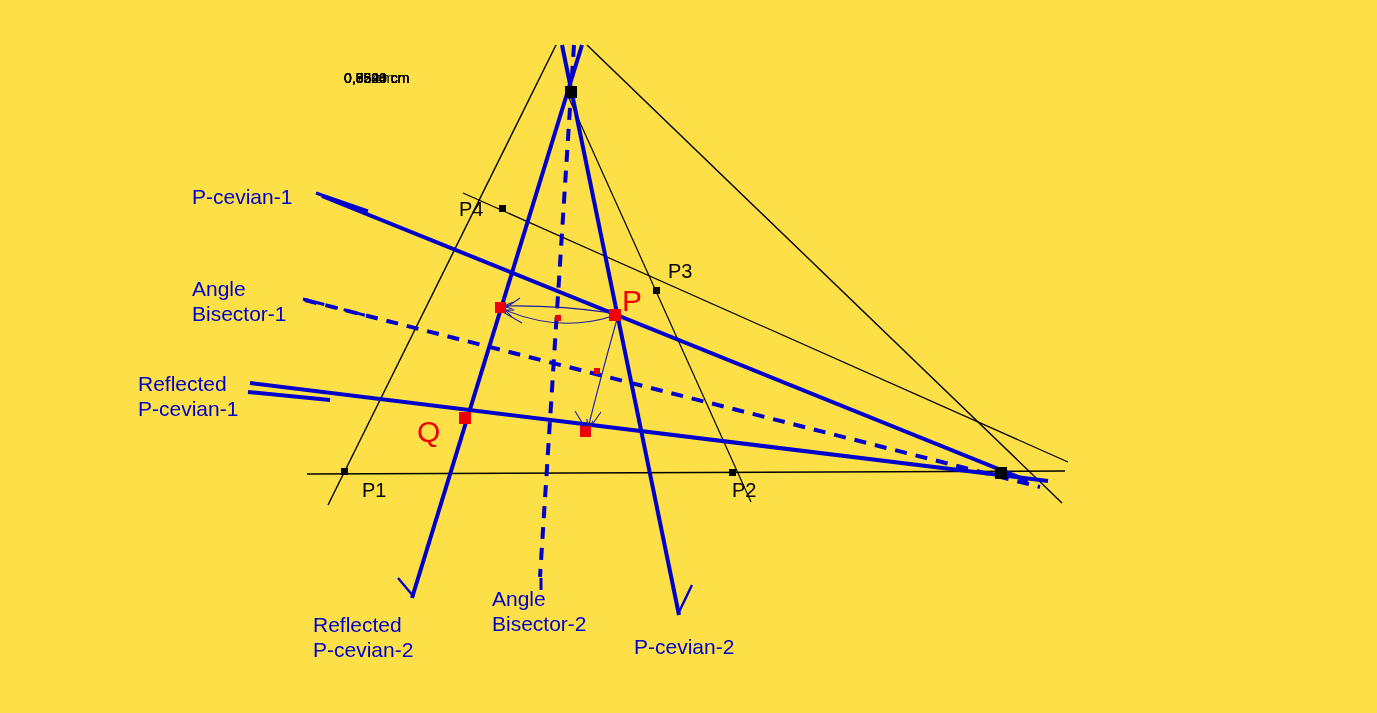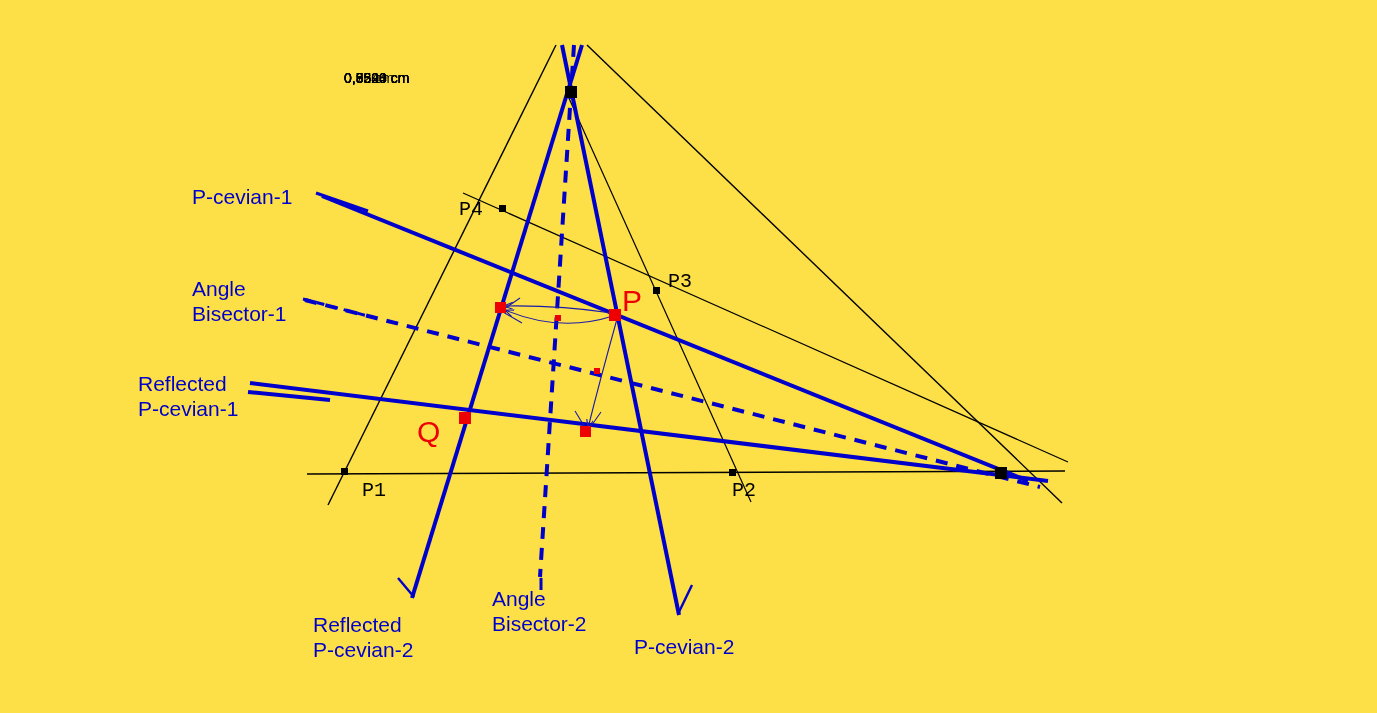--- a/index.html
+++ b/index.html
@@ -5,21 +5,21 @@
 <style>
   html,body{margin:0;padding:0;background:#ffffff;}
   body{width:1377px;height:713px;overflow:hidden;
        font-family:"Liberation Sans",sans-serif;}
   #stage{position:relative;width:1377px;height:713px;background:#fde047;}
   svg#canvas{position:absolute;left:0;top:0;width:1377px;height:713px;}
 
   .lbl{position:absolute;white-space:pre;line-height:1.18;}
   .blue-lbl{color:#0000cc;font-size:21px;}
   .red-lbl{color:#ee0000;font-size:30px;font-weight:400;}
-  .pt-lbl{color:#000000;font-size:20px;font-family:Liberation Mono, monospace;}
+  .pt-lbl{color:#000000;font-size:20px;}
   .meas{color:#000000;font-size:14px;white-space:nowrap;}
   .meas-stack{position:absolute;left:344px;top:70px;height:17px;}
   .meas-stack span{position:absolute;left:0;top:0;}
 </style>
 </head>
 <body>
 
 <div id="stage">
 
   <svg id="canvas" viewBox="0 0 1377 713">
@@ -111,16 +111,16 @@
   <div class="lbl blue-lbl" style="left:492px;top:587px;">Angle
 Bisector-2</div>
 
   <div class="lbl blue-lbl" style="left:634px;top:635px;">P-cevian-2</div>
 
   <div class="lbl red-lbl" style="left:622px;top:283px;">P</div>
   <div class="lbl red-lbl" style="left:417px;top:414px;">Q</div>
 
   <div class="lbl pt-lbl" style="left:362px;top:479px;">P1</div>
   <div class="lbl pt-lbl" style="left:732px;top:479px;">P2</div>
-  <div class="lbl pt-lbl" style="left:668px;top:270px;">P3</div>
+  <div class="lbl pt-lbl" style="left:668px;top:260px;">P3</div>
   <div class="lbl pt-lbl" style="left:459px;top:198px;">P4</div>
 
 </div>
 
 </body></html>

